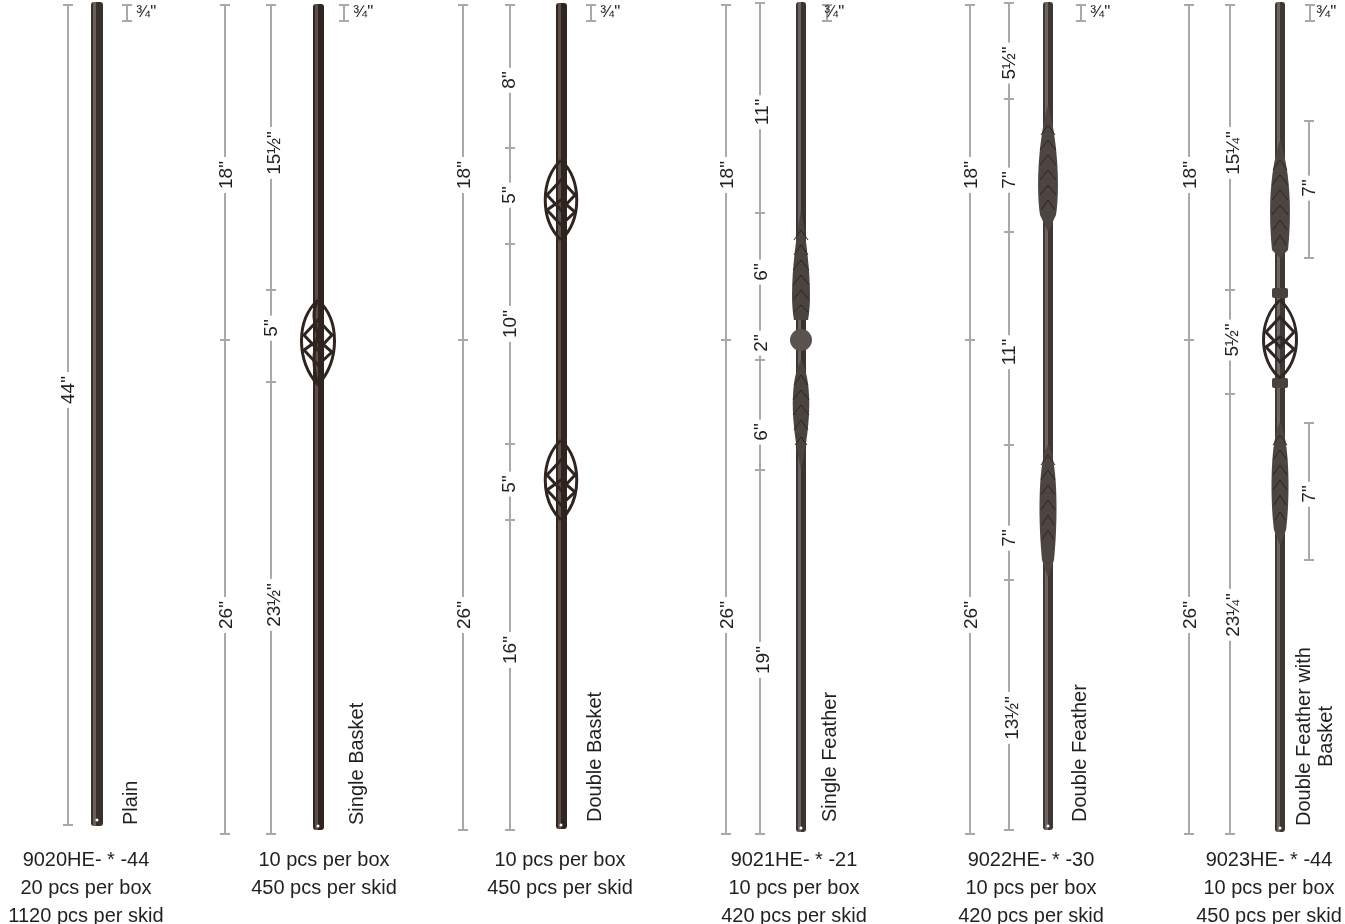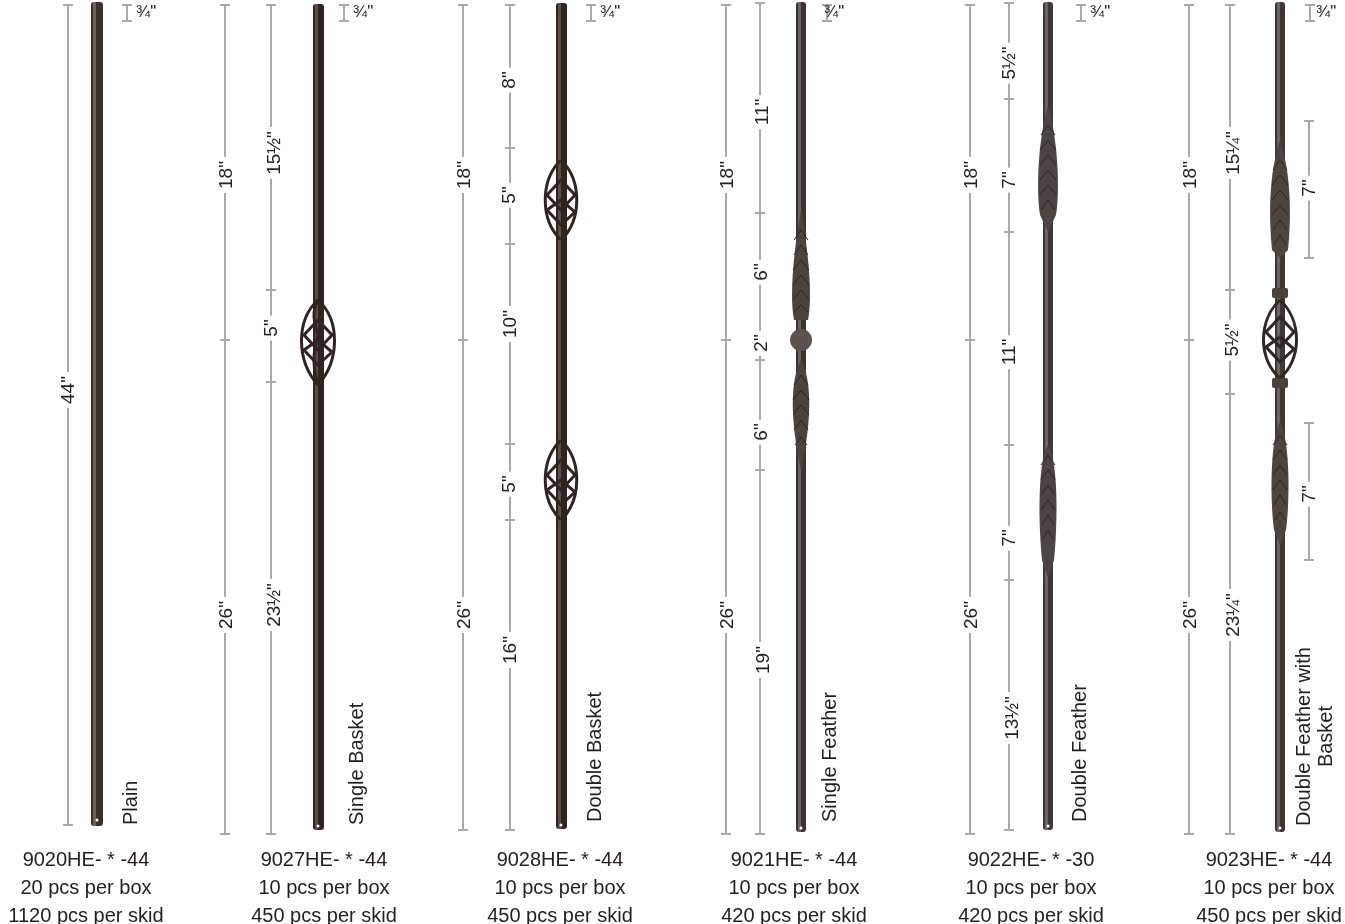--- a/index.html
+++ b/index.html
@@ -81,21 +81,20 @@
         <path d="M24 300 C 38 325, 10 340, 24 385"></path>
       <path d="M10 335 L24 320 L38 335 L24 350 Z"></path>
         <path d="M10 350 L24 340 L38 352 L24 365 Z"></path>
     </g>
     <circle cx="24" cy="826" r="1.5" fill="#fff"></circle>
   </svg>
 
   <div class="styleName" style="left:145px;top:825px;">Single Basket</div>
 
   <div class="caption" style="left:4px;">
-    <div>9027HE- * -44</div>
     <div>10 pcs per box</div>
     <div>450 pcs per skid</div>
   </div>
 </div>
 
 <div class="col" style="left:440px;width:240px;">
   <div class="dimline" style="left:22px;top:4px;height:336px;"></div>
   <div class="tick" style="left:18px;top:4px;"></div>
   <div class="tick" style="left:18px;top:339px;"></div>
   <div class="dimlabel" style="left:6px;top:165px;">18"</div>
@@ -133,21 +132,20 @@
         <path d="M23 440 C 44 460, 44 500, 23 520"></path>
       <path d="M9 475 L23 460 L37 475 L23 490 Z"></path>
         <path d="M9 490 L23 480 L37 492 L23 505 Z"></path>
     </g>
     <circle cx="23" cy="825" r="1.5" fill="#fff"></circle>
   </svg>
 
   <div class="styleName" style="left:143px;top:822px;">Double Basket</div>
 
   <div class="caption" style="left:0px;">
-    <div>9028HE- * -44</div>
     <div>10 pcs per box</div>
     <div>450 pcs per skid</div>
   </div>
 </div>
 
 <div class="col" style="left:700px;width:240px;">
   <div class="dimline" style="left:25px;top:4px;height:336px;"></div>
   <div class="tick" style="left:21px;top:4px;"></div>
   <div class="tick" style="left:21px;top:339px;"></div>
   <div class="dimlabel" style="left:9px;top:165px;">18"</div>
@@ -190,21 +188,21 @@
         <path d="M11 415 L19 405 L27 415"></path>
       <path d="M12 430 L19 420 L26 430"></path>
         <path d="M13 445 L19 437 L25 445"></path>
     </g>
     <circle cx="19" cy="828" r="1.5" fill="#fff"></circle>
   </svg>
 
   <div class="styleName" style="left:118px;top:822px;">Single Feather</div>
 
   <div class="caption" style="left:-26px;">
-    <div>9021HE- * -44</div>
+    <div>9021HE- * -21</div>
     <div>10 pcs per box</div>
     <div>420 pcs per skid</div>
   </div>
 </div>
 
 <div class="col" style="left:940px;width:240px;">
   <div class="dimline" style="left:29px;top:4px;height:336px;"></div>
   <div class="tick" style="left:25px;top:4px;"></div>
   <div class="tick" style="left:25px;top:339px;"></div>
   <div class="dimlabel" style="left:13px;top:165px;">18"</div>

